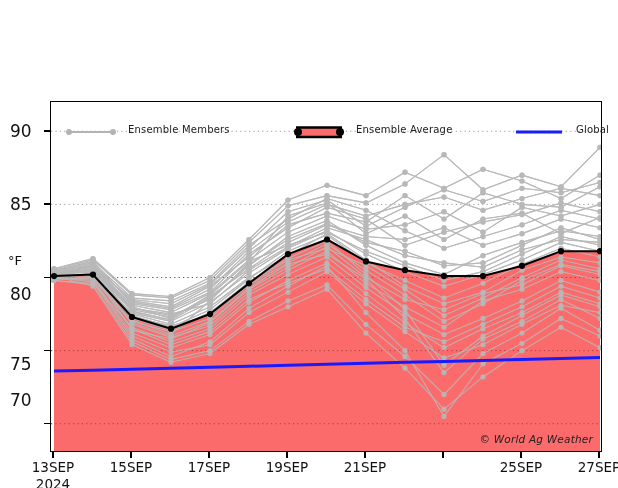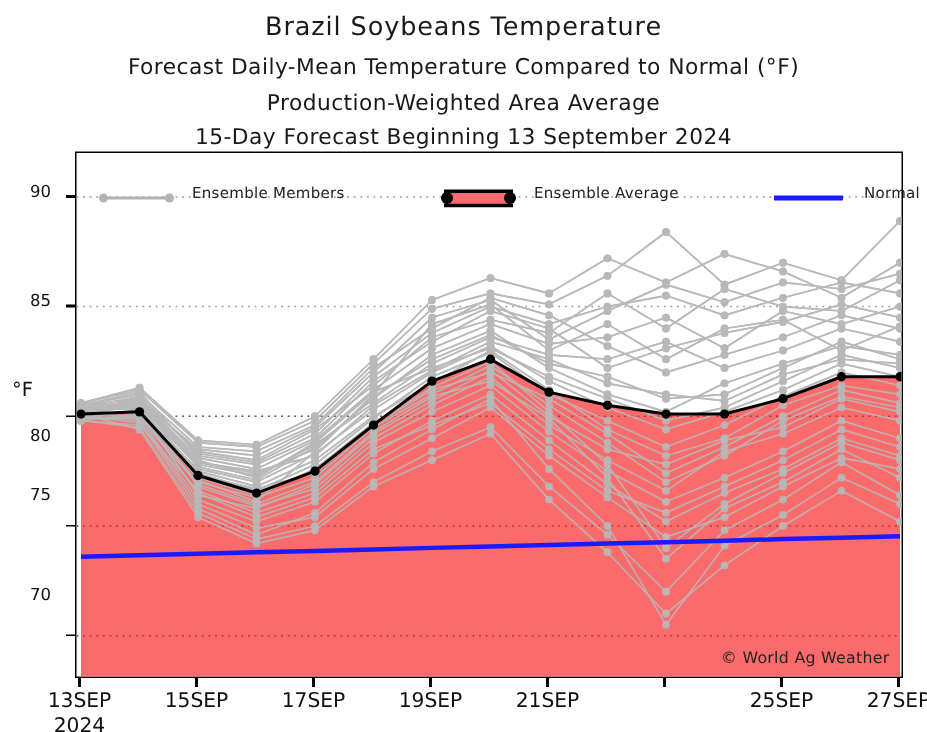--- a/index.html
+++ b/index.html
@@ -46,53 +46,47 @@
     position:absolute;top:1px;font-size:10px;color:#222;letter-spacing:.2px;
     white-space:nowrap;
   }
 
   
   .ylab{
     position:absolute;left:8px;top:253px;
     font-size:13px;color:#111;
   }
   .ytick{
-    position:absolute;right:0;width:34px;text-align:center;
-    font-size:11px;color:#111;
+    position:absolute;right:0;width:34px;text-align:left;
+    font-size:17px;color:#111;
   }
   .ytick-wrap{position:absolute;left:4px;top:0;width:40px;height:488px;}
 
   .xtick{
     position:absolute;text-align:center;font-size:13.5px;color:#111;
     white-space:nowrap;
   }
   .xyear{
     position:absolute;font-size:13.5px;color:#111;text-align:center;
   }
   .credit{
     position:absolute;right:8px;bottom:6px;
-    font-size:10.5px;color:#222;letter-spacing:.2px;
+    font-size:10.5px;color:#222;letter-spacing:.2px;font-style:italic;
   }
 </style>
 </head>
 <body>
 
 <div id="root">
 
-  <div class="title-block">
-    <div class="t1">Brazil Soybeans Temperature</div>
-    <div class="t2">Forecast Daily-Mean Temperature Compared to Normal (°F)</div>
-    <div class="t3">Production-Weighted Area Average</div>
-    <div class="t4">15-Day Forecast Beginning 13 September 2024</div>
-  </div>
 
   <div class="ytick-wrap" id="ytick-wrap">
       <div class="ytick" style="top: 390px;">70</div>
       <div style="position: absolute; left: 40px; width: 6px; height: 1.4px; background: rgb(0, 0, 0); top: 422.75px;"></div>
-      <div class="ytick" style="top: 323px;">75</div>
+      <div class="ytick" style="top: 354px;">75</div>
       <div style="position: absolute; left: 40px; width: 6px; height: 1.4px; background: rgb(0, 0, 0); top: 349.625px;"></div>
       <div class="ytick" style="top: 267.5px; margin-top: 16px;">80</div>
       <div style="position: absolute; left: 40px; width: 6px; height: 1.4px; background: rgb(0, 0, 0); top: 276.5px;"></div>
       <div class="ytick" style="top: 194.375px;">85</div>
       <div style="position: absolute; left: 40px; width: 6px; height: 1.4px; background: rgb(0, 0, 0); top: 203.375px;"></div>
       <div class="ytick" style="top: 121.25px;">90</div>
       <div style="position: absolute; left: 40px; width: 6px; height: 1.4px; background: rgb(0, 0, 0); top: 130.25px;"></div>
     </div>
   <div class="ylab">°F</div>
 
@@ -1105,21 +1099,21 @@
             <line x1="6" x2="52" y1="14" y2="14" stroke="#000000" stroke-width="2.4"></line>
             <circle cx="8" cy="9" r="4" fill="#000000"></circle>
             <circle cx="50" cy="9" r="4" fill="#000000"></circle>
           </svg>
           <span class="lg-label" style="left: 66px;">Ensemble Average</span>
         </div>
         <div class="lg-item" style="left: 448px;">
           <svg width="62" height="18" style="position: absolute; left: 0px; top: 0px;">
             <line x1="6" x2="52" y1="9" y2="9" stroke="#1a1aff" stroke-width="3.2"></line>
           </svg>
-          <span class="lg-label" style="left: 66px;">Normal</span>
+          <span class="lg-label" style="left: 66px;">Global</span>
         </div>
       </div>
   </div>
 
   <div id="xticks">
       <div style="position: absolute; top: 452px; left: 52.3px; width: 1.4px; height: 6px; background: rgb(0, 0, 0);"></div>
       <div class="xtick" style="left: 13px; width: 80px; top: 459px;">13SEP</div>
       <div class="xyear" style="left: 13px; width: 80px; top: 476px;">2024</div>
       <div style="position: absolute; top: 452px; left: 130.3px; width: 1.4px; height: 6px; background: rgb(0, 0, 0);"></div>
       <div class="xtick" style="left: 91px; width: 80px; top: 459px;">15SEP</div>

